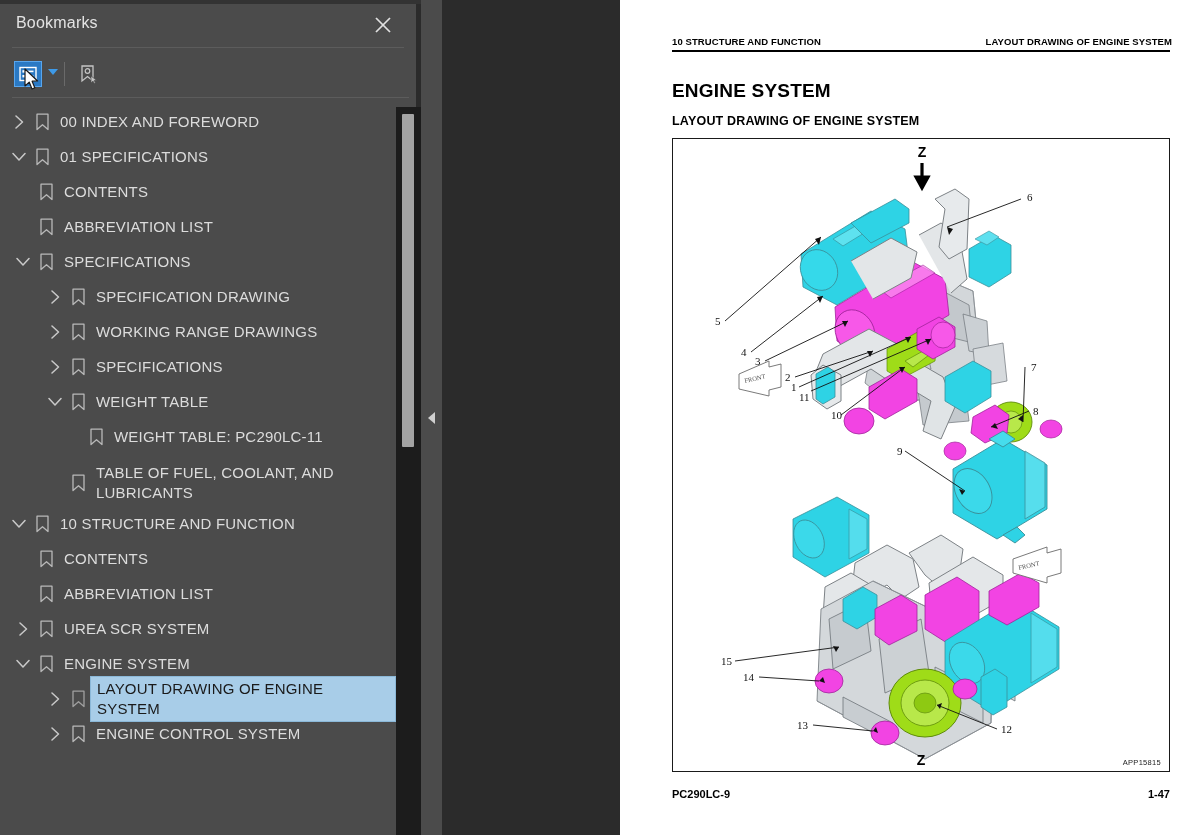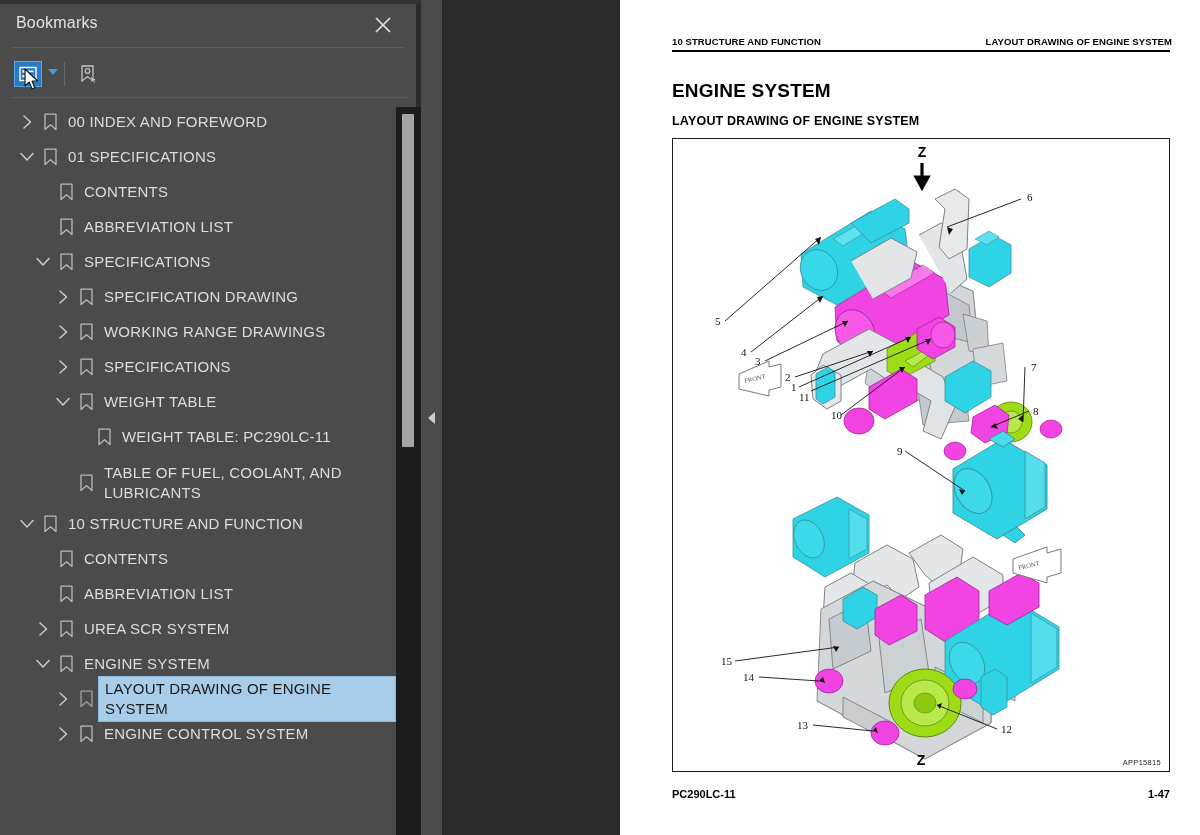--- a/index.html
+++ b/index.html
@@ -76,21 +76,20 @@
   .tree-wrap {
     position: absolute; left: 0; top: 100px;
     width: 396px; height: 735px;
     overflow: hidden;
   }
   .tree-row {
     position: relative;
     height: 35px;
     display: flex; align-items: center;
     cursor: pointer;
-    margin-left: 8px;
   }
   .tree-row.two-line { height: 52px; align-items: center; padding-top: 6px; }
   .tw {
     width: 22px; min-width: 22px; height: 22px;
     display: flex; align-items: center; justify-content: center;
     color: #c9c9c9;
   }
   .bmk {
     width: 24px; min-width: 24px; height: 22px;
     display: flex; align-items: center; justify-content: center;
@@ -104,21 +103,21 @@
   .tree-row.selected .tree-label {
     background: #a8cde8;
     color: #1a1a1a;
     border: 1px solid #8bb8d8;
     padding: 2px 7px 2px 6px;
   }
   .tree-row.selected .bmk { color: #a0a0a0; }
 
   
   .ind-0 { padding-left: 8px; }
-  .ind-1 { padding-left: 24px; }
+  .ind-1 { padding-left: 12px; }
   .ind-2 { padding-left: 44px; }
   .ind-3 { padding-left: 62px; }
 
   
   .sb-track {
     position: absolute; left: 396px; top: 103px;
     width: 25px; height: 732px;
     background: #1c1c1c;
   }
   .sb-thumb {
@@ -674,18 +673,18 @@
           <text class="cal" x="328" y="242">12</text>
 
           <text class="zlbl" x="248" y="274" text-anchor="middle">Z</text>
         </g>
       </svg>
 
       <div class="fig-id">APP15815</div>
     </div>
 
     <div class="pg-footer">
-      <span>PC290LC-11</span>
+      <span>PC290LC-9</span>
       <span>1-47</span>
     </div>
   </div>
 
 </div>
 
 </body></html>

